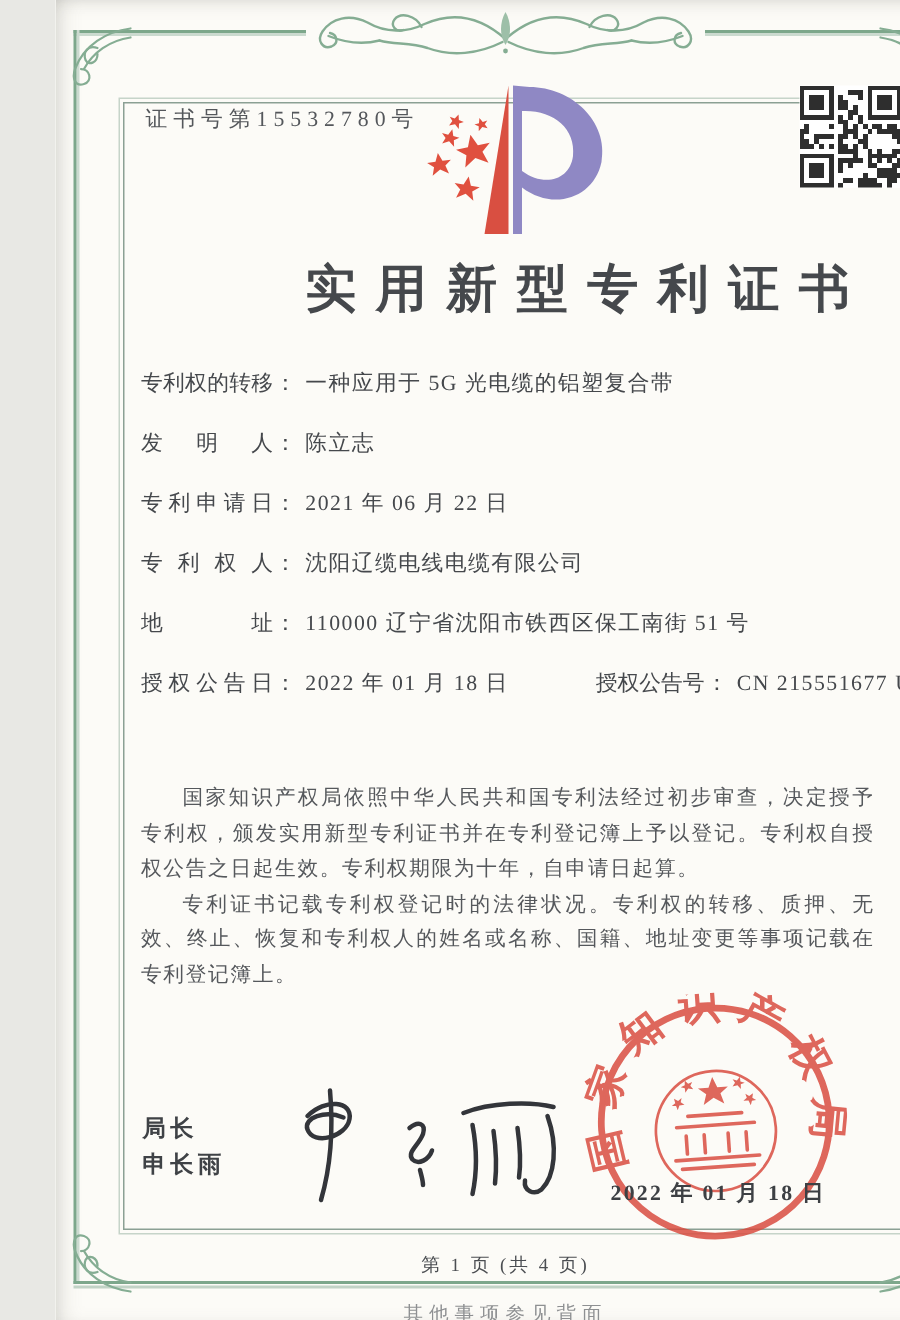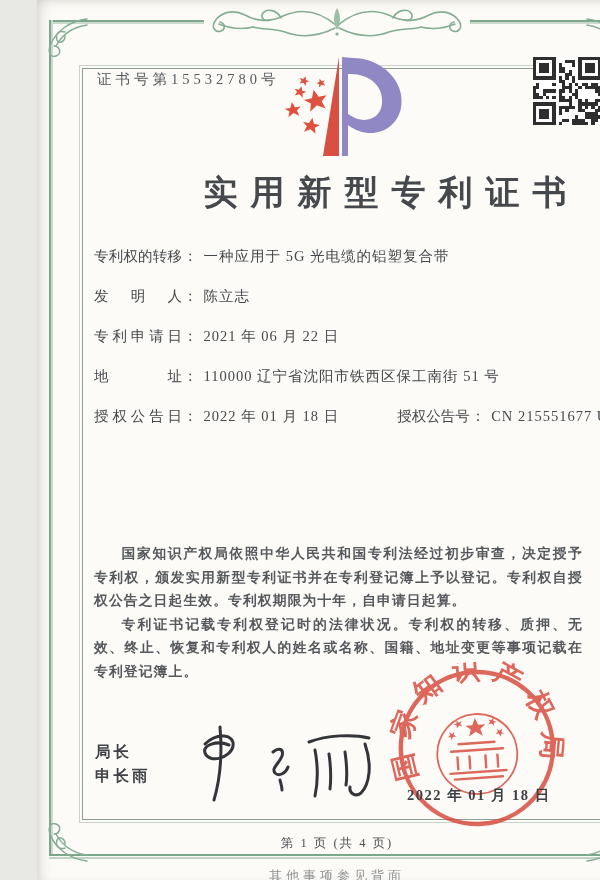--- a/index.html
+++ b/index.html
@@ -35,22 +35,22 @@
     font-size:34px;font-weight:600;color:#45484c;letter-spacing:13px;text-indent:13px;padding-left:48px;
   }
   
   .fields{position:absolute;left:57px;top:236px;width:500px;font-size:14.5px;color:#45484c;}
   .frow{line-height:40px;height:40px;white-space:nowrap;}
   .flabel{display:inline-block;width:88px;text-align:justify;text-align-last:justify;vertical-align:top;}
   .fcolon{display:inline-block;margin:0 6px 0 1px;}
   .fvalue{letter-spacing:1px;}
   .fpair2{margin-left:58px;}
   
-  .paras{position:absolute;left:57px;top:542px;width:489px;font-size:13.8px;line-height:23.6px;
-         color:#55585c;text-align:justify;letter-spacing:1.1px;font-weight:bold;}
+  .paras{position:absolute;left:57px;top:520px;width:489px;font-size:13.8px;line-height:23.6px;
+         color:#55585c;text-align:justify;letter-spacing:1.1px;}
   .paras p{margin:0;text-indent:2em;}
   
   .director{position:absolute;left:58px;top:742px;font-size:15.5px;letter-spacing:3px;color:#3f4246;font-weight:600;}
   .director2{position:absolute;left:58px;top:766px;font-size:15.5px;letter-spacing:3px;color:#3f4246;font-weight:600;}
   .signature{position:absolute;left:150px;top:722px;}
   .seal{position:absolute;left:352px;top:662px;transform:rotate(-4deg);}
   .seal-date{position:absolute;left:370px;top:786px;font-size:14.5px;letter-spacing:1.5px;color:#3d4044;font-weight:600;}
   .page-no{position:absolute;left:0;top:835px;width:600px;text-align:center;font-size:12.5px;letter-spacing:2px;color:#4b4e52;}
   .partial-footer{position:absolute;left:0;top:867px;width:600px;text-align:center;font-size:13px;letter-spacing:4px;color:#8e9092;}
 </style>
@@ -250,20 +250,21 @@
         <rect x="1" y="15" width="5" height="5" fill="#ffffff"></rect>
         <rect x="2" y="16" width="3" height="3" fill="#2e2e2e"></rect>
       </svg></div>
 
   <div class="title">实用新型专利证书</div>
 
   <div class="fields">
     <div class="frow"><span class="flabel">专利权的转移</span><span class="fcolon">：</span><span class="fvalue">一种应用于 5G 光电缆的铝塑复合带</span></div>
     <div class="frow"><span class="flabel">发明人</span><span class="fcolon">：</span><span class="fvalue">陈立志</span></div>
     <div class="frow"><span class="flabel">专利申请日</span><span class="fcolon">：</span><span class="fvalue">2021 年 06 月 22 日</span></div>
+    <div class="frow"><span class="flabel">专利权人</span><span class="fcolon">：</span><span class="fvalue">沈阳辽缆电线电缆有限公司</span></div>
     <div class="frow"><span class="flabel">地址</span><span class="fcolon">：</span><span class="fvalue">110000 辽宁省沈阳市铁西区保工南街 51 号</span></div>
     <div class="frow">
       <span class="flabel">授权公告日</span><span class="fcolon">：</span><span class="fvalue">2022 年 01 月 18 日</span><span class="fpair2"><span>授权公告号</span><span class="fcolon">：</span><span class="fvalue">CN 215551677 U</span></span>
     </div>
   </div>
 
   <div class="paras">
     <p>国家知识产权局依照中华人民共和国专利法经过初步审查，决定授予专利权，颁发实用新型专利证书并在专利登记簿上予以登记。专利权自授权公告之日起生效。专利权期限为十年，自申请日起算。</p>
     <p>专利证书记载专利权登记时的法律状况。专利权的转移、质押、无效、终止、恢复和专利权人的姓名或名称、国籍、地址变更等事项记载在专利登记簿上。</p>
   </div>

